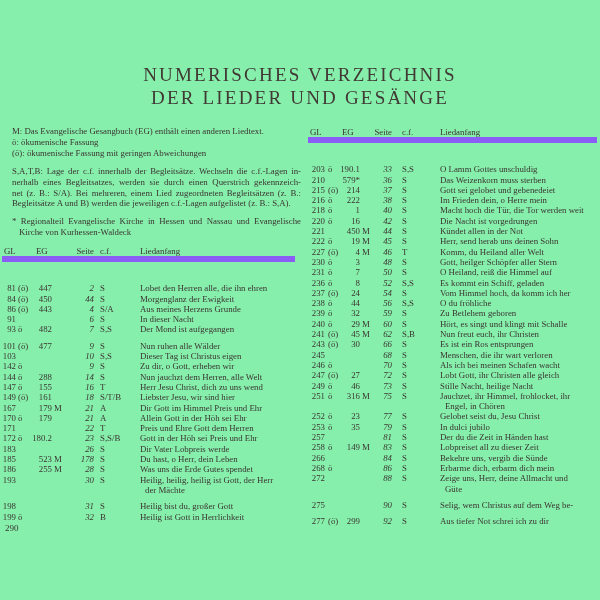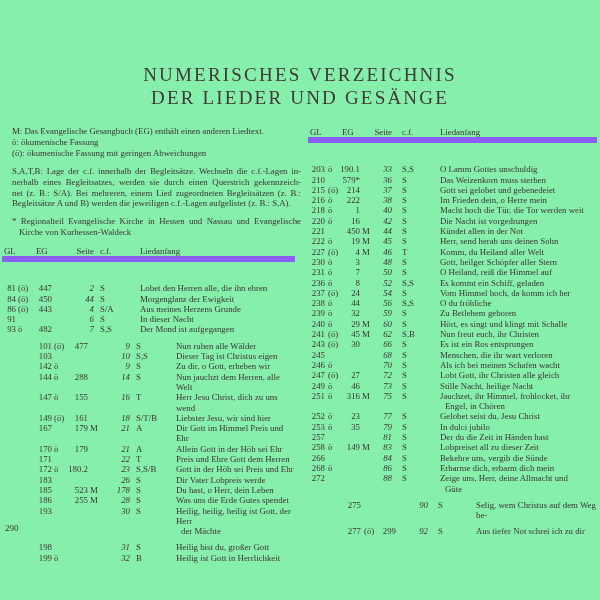--- a/index.html
+++ b/index.html
@@ -32,21 +32,21 @@
   .h-gl  { width: 29px; padding-left: 2px; }
   .h-eg  { width: 30px; padding-left: 5px; }
   .h-s   { width: 33px; text-align: right; }
   .h-cf  { width: 40px; margin-left: 6px; }
   .h-t   { flex: 1 1 auto; }
   .rtable .h-gl { width: 32px; }
   .rtable .h-eg { width: 28px; padding-left: 2px; }
   .rtable .h-s  { width: 24px; }
   .rtable .h-cf { width: 38px; margin-left: 10px; }
 
-  .group + .group { margin-top: 6px; margin-left: 36px; }
+  .group + .group { margin-top: 6px; }
   .row { display: flex; align-items: flex-start; }
   .cell { flex: none; display: block; }
   .c-gl  { width: 14px; text-align: right; }
   .c-m   { width: 15px; padding-left: 2px; }
   .c-eg  { width: 21px; text-align: right; }
   .c-egs { width: 9px;  padding-left: 2px; }
   .c-s   { width: 33px; text-align: right; font-style: italic; }
   .c-cf  { width: 40px; margin-left: 6px; }
   .c-t   { flex: 1 1 auto; }
   .c-t .t2 { padding-left: 5px; }

